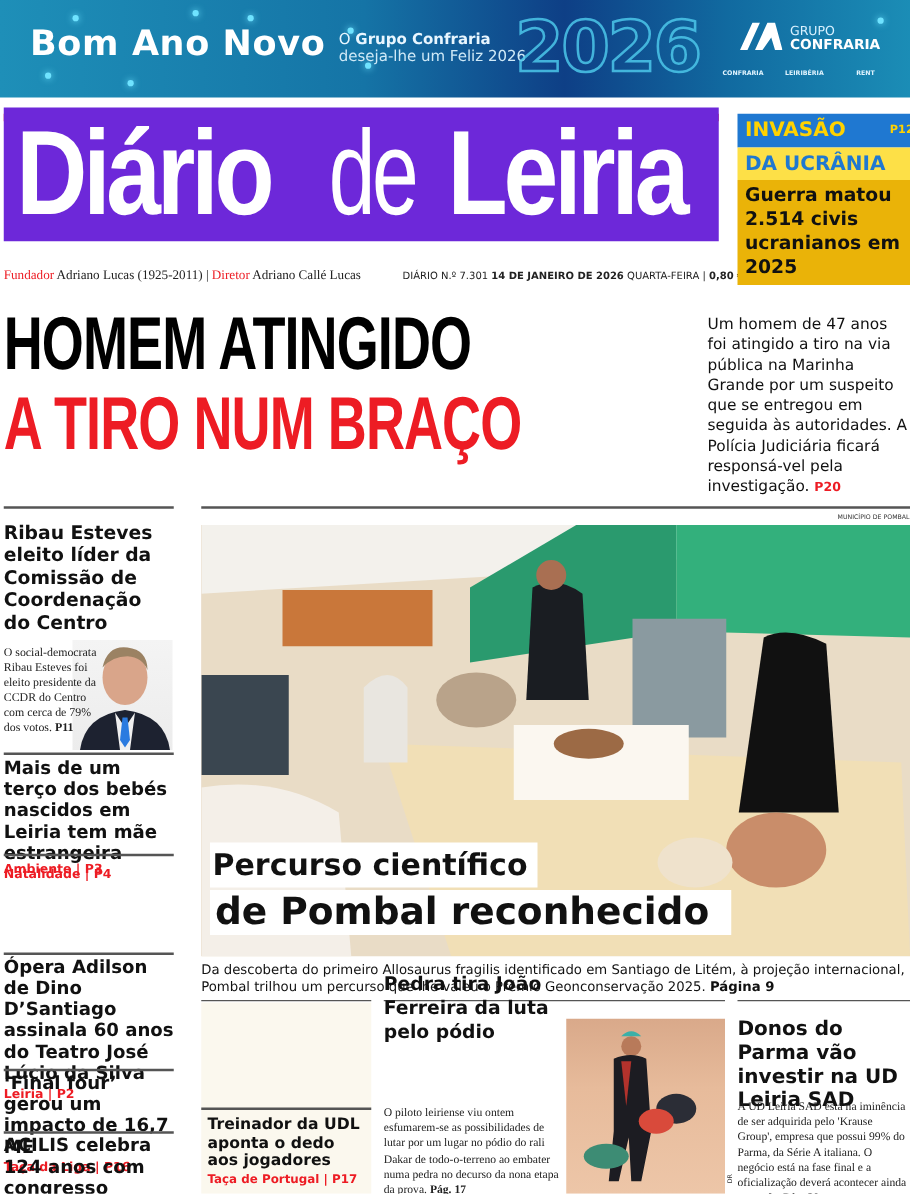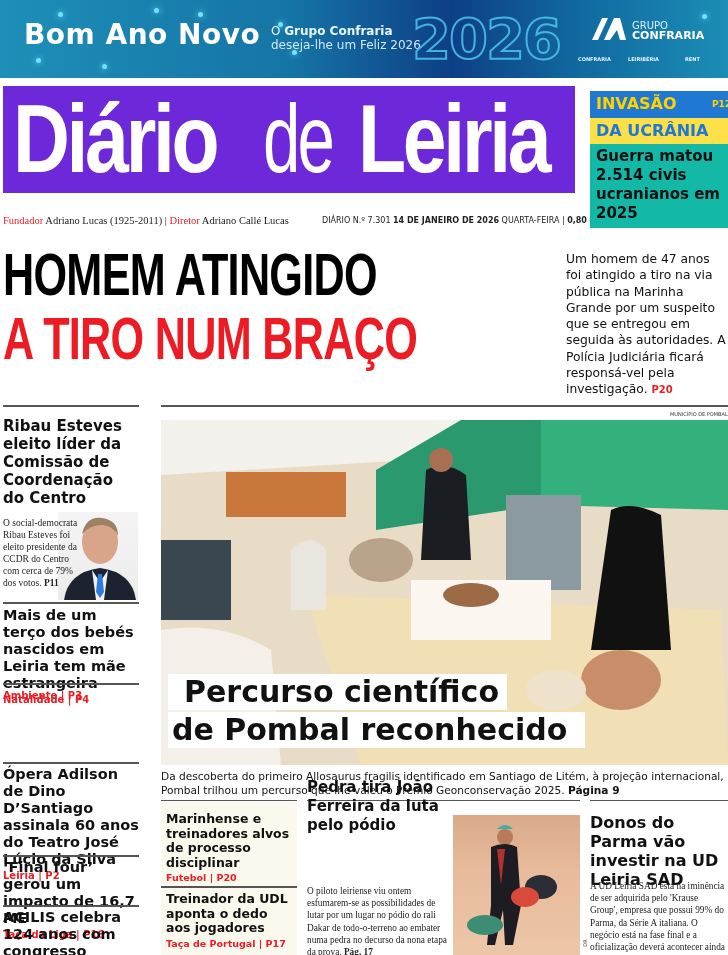--- a/index.html
+++ b/index.html
@@ -26,38 +26,38 @@
 #credits{left:3px;top:215px;font-family:"Liberation Serif",serif;font-size:10.5px;color:#222;white-space:nowrap}
 #credits .red{color:#ed1c24}
 #issue{left:322px;top:216px;font-size:8px;color:#222;white-space:nowrap}
 #issue b{font-weight:bold}
 
 #ua-top{left:590px;top:91px;width:151px;height:27px;background:#1f78d1}
 #ua-top .t{position:absolute;left:6px;top:3px;font-weight:bold;font-size:16px;color:#ffd200}
 #ua-top .p{position:absolute;right:10px;top:8px;font-weight:bold;font-size:9px;color:#ffd200}
 #ua-mid{left:590px;top:118px;width:138px;height:26px;background:#fde047}
 #ua-mid .t{position:absolute;left:6px;top:3px;font-weight:bold;font-size:16px;color:#1f78d1}
-#ua-bot{left:590px;top:144px;width:138px;height:84px;background:#14b8a6}
+#ua-bot{left:590px;top:144px;width:138px;height:84px;background:#eab308}
 #ua-bot .t{position:absolute;left:6px;top:3px;font-weight:bold;font-size:15px;line-height:19px;color:#111}
 
 #hl1{left:3px;top:245px;font-family:"Liberation Sans",sans-serif;font-weight:bold;font-size:60px;line-height:60px;color:#000;transform:scaleX(.72);transform-origin:left top;white-space:nowrap;letter-spacing:-1px}
 #hl2{left:3px;top:309px;font-family:"Liberation Sans",sans-serif;font-weight:bold;font-size:60px;line-height:60px;color:#ed1c24;transform:scaleX(.72);transform-origin:left top;white-space:nowrap;letter-spacing:-1px}
 #lead{left:566px;top:251px;width:162px;font-size:12.3px;line-height:16.3px;color:#111}
 #lead .pg{color:#ed1c24;font-weight:bold;font-size:10px}
 .rule{height:2px;background:#555}
 
 .lc-h{font-weight:bold;color:#111;font-size:14.5px;line-height:17px}
 .lc-s{font-weight:bold;color:#ed1c24;font-size:10px;margin-top:2px}
 #ribau-h{left:3px;top:417px;width:130px;font-size:15px;line-height:18px;font-weight:bold}
 #ribau-t{left:3px;top:517px;width:75px;font-family:"Liberation Serif",serif;font-size:9.5px;line-height:12px;color:#222}
 #ribau-photo{left:58px;top:512px;width:80px;height:88px;background:linear-gradient(180deg,#f4f4f4 0%,#ececec 100%);overflow:hidden}
 
 #photo{left:161px;top:420px;width:567px;height:345px;overflow:hidden;background:#e8dcc8}
 #credit-photo{left:670px;top:411px;font-size:5px;color:#333}
-#cap1{left:168px;top:674px;background:#fff;padding:0 8px 0 16px;font-weight:bold;font-size:30px;line-height:36px;color:#111}
+#cap1{left:168px;top:674px;background:#fff;padding:0 8px 0 2px;font-weight:bold;font-size:24px;line-height:36px;color:#111}
 #cap2{left:168px;top:712px;background:#fff;padding:0 18px 0 4px;font-weight:bold;font-size:30px;line-height:36px;color:#111}
 #deck{left:161px;top:770px;width:567px;font-size:10.6px;line-height:13.5px;color:#111}
 #deck b{font-weight:bold}
 
 #mar-box{left:161px;top:802px;width:136px;height:153px;background:#fbf8ee}
 .bh{font-weight:bold;color:#111}
 #pedra-h{left:307px;top:778px;width:140px;font-size:15px;line-height:19px}
 #pedra-t{left:307px;top:885px;width:145px;font-family:"Liberation Serif",serif;font-size:9.3px;line-height:12.2px;color:#222}
 #dakar{left:453px;top:815px;width:127px;height:140px;background:linear-gradient(180deg,#d9a98a 0%,#e7bb9b 40%,#edc6a8 100%);overflow:hidden}
 #parma-h{left:590px;top:813px;width:138px;font-size:16px;line-height:19px}
@@ -199,24 +199,20 @@
 <div id="deck" class="abs">
   <span>Da descoberta do primeiro Allosaurus fragilis identificado em Santiago de Litém, à projeção internacional, Pombal trilhou um percurso que lhe valeu o Prémio Geonconservação 2025.</span>
   <b>Página 9</b>
 </div>
 
 <div class="abs rule" style="left:161px;top:800px;width:136px;height:1px"></div>
 <div class="abs rule" style="left:307px;top:800px;width:273px;height:1px"></div>
 <div class="abs rule" style="left:590px;top:800px;width:138px;height:1px"></div>
 
 <div id="mar-box" class="abs">
-  <div class="abs" style="left:5px;top:10px;width:130px">
-    <div class="bh" style="font-size:12.5px;line-height:14.5px">Marinhense e treinadores alvos de processo disciplinar</div>
-    <div class="lc-s" style="font-size:9.5px">Futebol | P20</div>
-  </div>
   <div class="abs rule" style="left:0;top:84px;width:136px"></div>
   <div class="abs" style="left:5px;top:90px;width:130px">
     <div class="bh" style="font-size:12.5px;line-height:14.5px">Treinador da UDL aponta o dedo aos jogadores</div>
     <div class="lc-s" style="font-size:9.5px">Taça de Portugal | P17</div>
   </div>
 </div>
 
 <div id="pedra-h" class="abs bh">Pedra tira João Ferreira da luta pelo pódio</div>
 <div id="pedra-t" class="abs">
   <span>O piloto leiriense viu ontem esfumarem-se as possibilidades de lutar por um lugar no pódio do rali Dakar de todo-o-terreno ao embater numa pedra no decurso da nona etapa da prova.</span>

